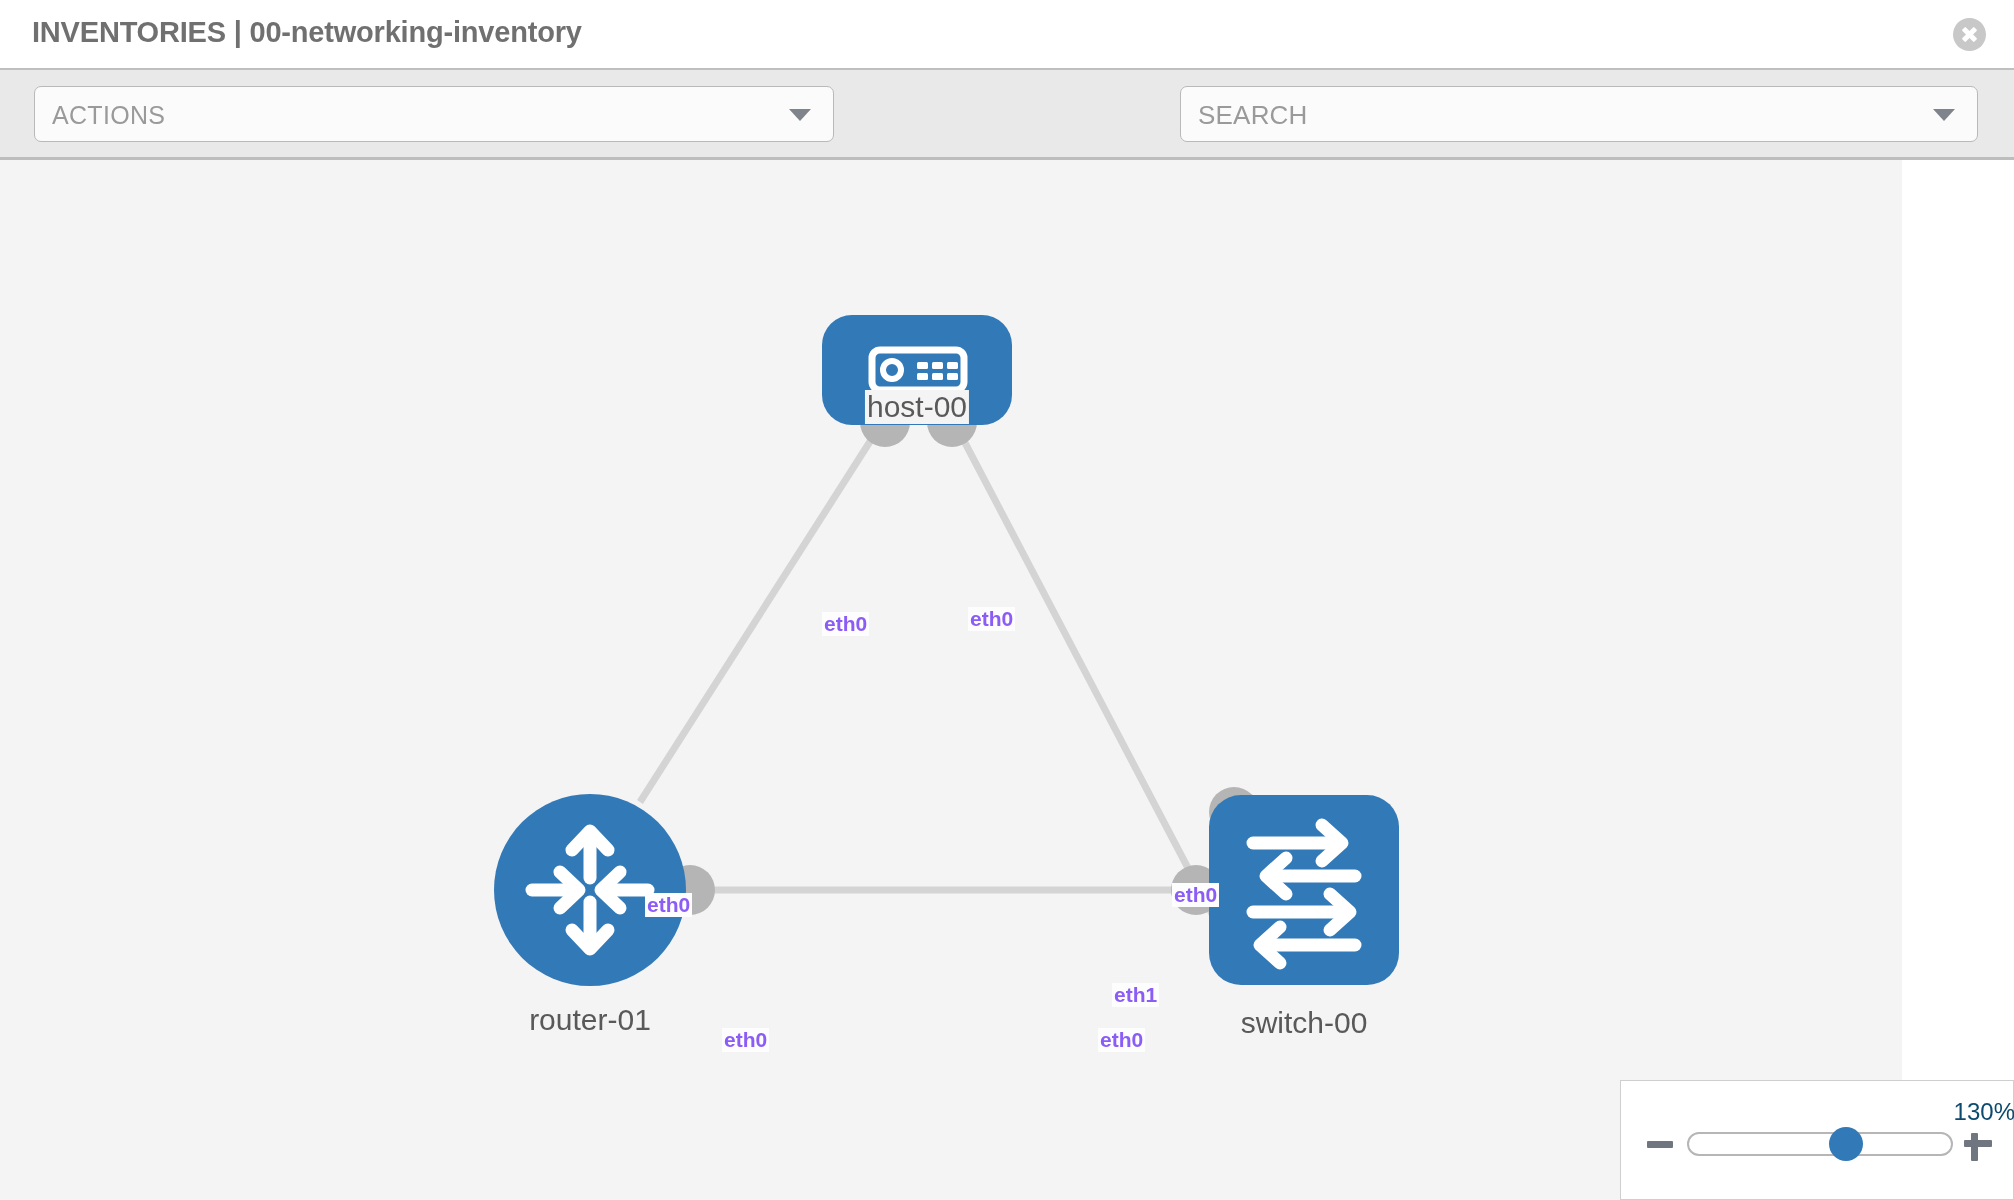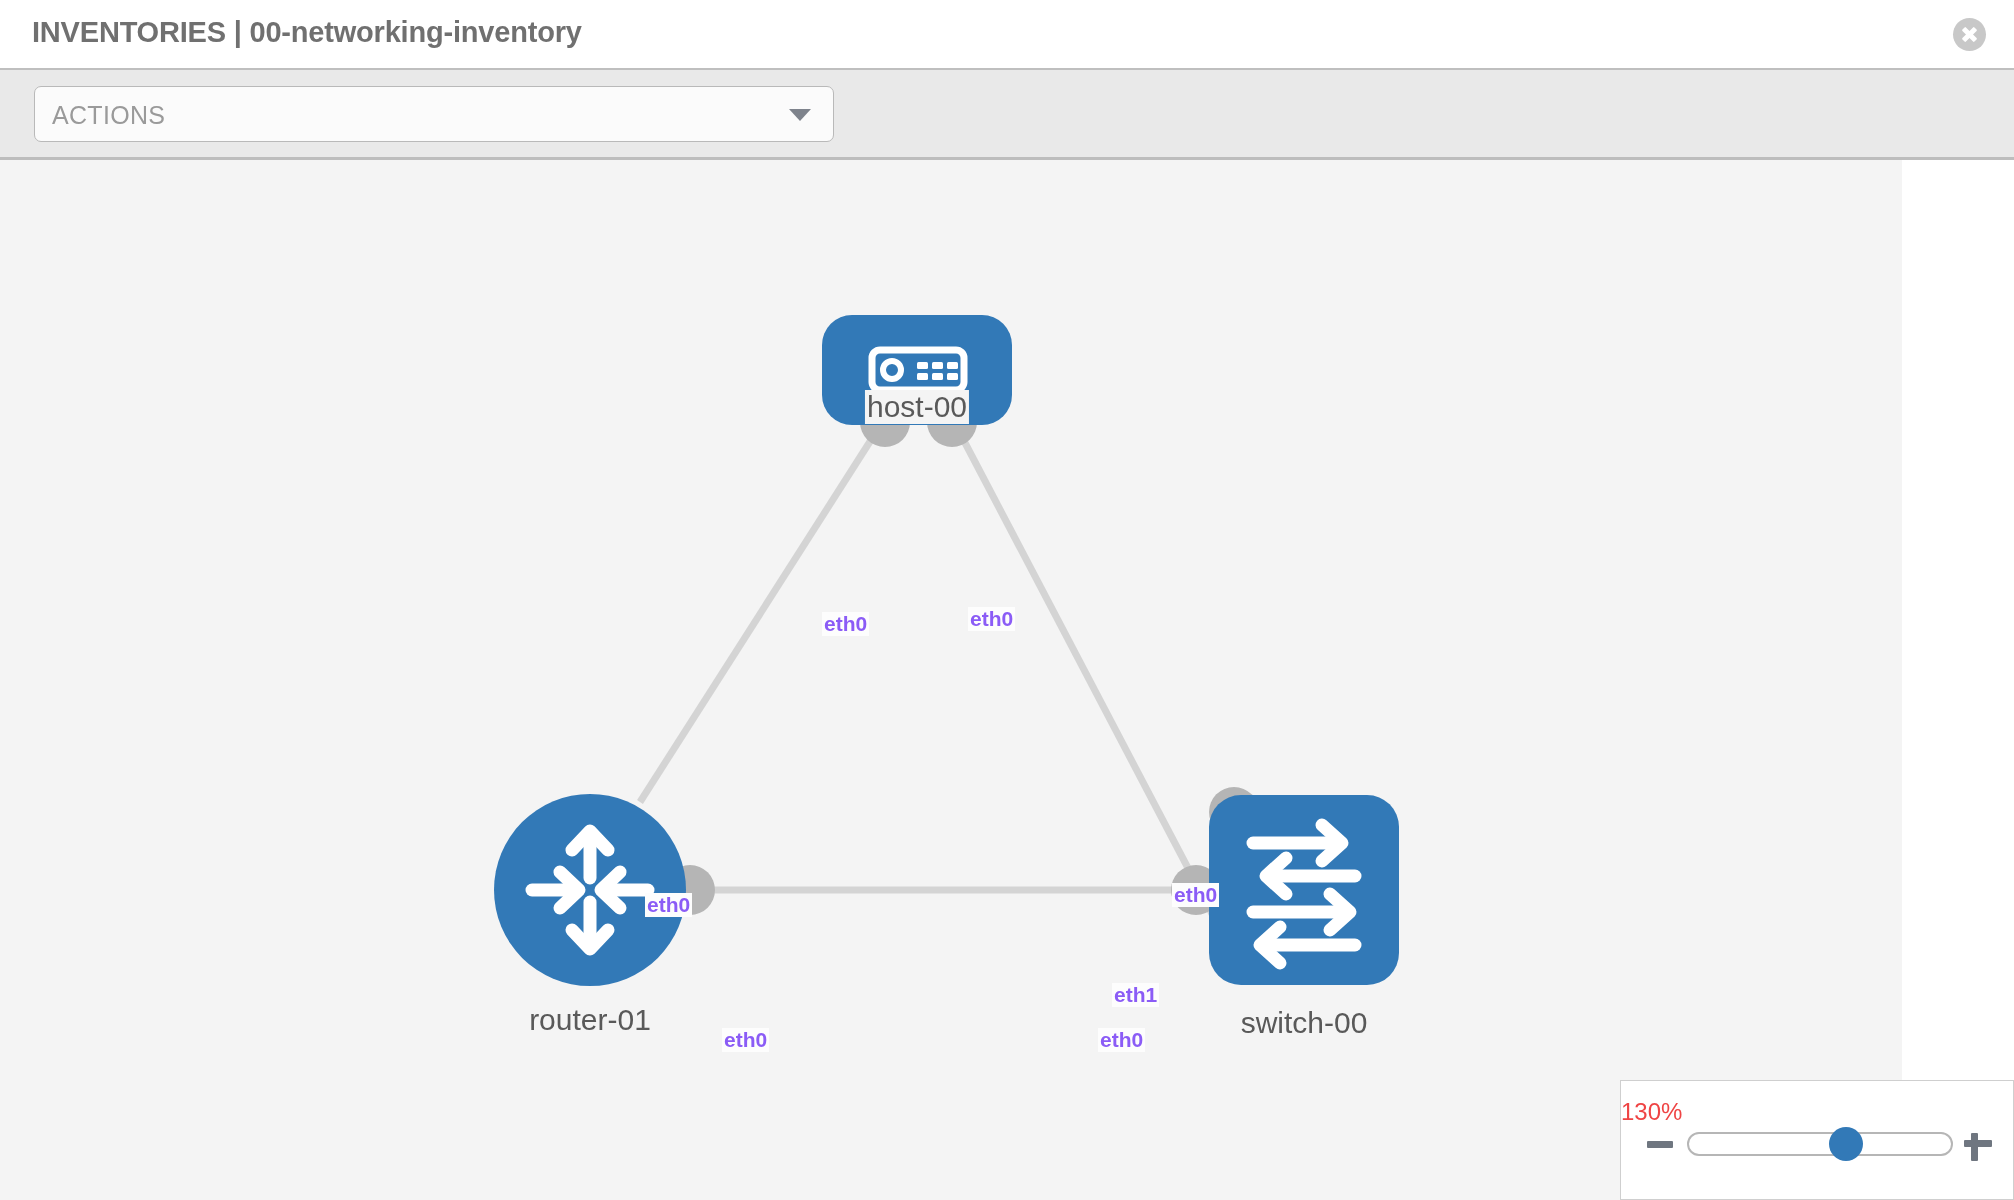--- a/index.html
+++ b/index.html
@@ -187,23 +187,23 @@
     height: 120px;
     background: #ffffff;
     border: 1px solid #cfcfcf;
     box-sizing: border-box;
   }
   .zoom-value {
     position: absolute;
     left: 0;
     top: 17px;
     width: 394px;
-    text-align: left;
+    text-align: right;
     font-size: 24px;
-    color: #ef4444;
+    color: #0c4a6e;
   }
   .zoom-minus, .zoom-plus {
     position: absolute;
     top: 46px;
     width: 34px;
     height: 34px;
     cursor: pointer;
   }
   .zoom-minus { left: 22px; }
   .zoom-plus  { left: 340px; }
@@ -269,20 +269,24 @@
         <path d="M33 6.5c-6.2 0-11.2 5-11.2 11.2 0 1.4.3 2.8.8 4L9.6 34.2c-1.6 1.6-1.6 4.2 0 5.8 1.6 1.6 4.2 1.6 5.8 0l12.5-13c1.3.6 2.7.9 4.1.9 6.2 0 11.2-5 11.2-11.2 0-1.6-.3-3.1-.9-4.4l-6.3 6.3-5.5-1.4-1.4-5.5 6.3-6.3c-1.3-.6-2.8-.9-4.4-.9z" fill="#7e838c"></path>
       </svg>
     </div>
 
     <div class="tool-icon" id="key-icon">
       <svg width="46" height="46" viewBox="0 0 46 46" aria-hidden="true">
         <path d="M16 9c-5.5 0-10 4.5-10 10s4.5 10 10 10c2.6 0 5-1 6.8-2.7l3.3 3.3 3.6-1.1 1.1 3.6 3.6-1.1 1.1 3.6 4.2-1.3-1.5-5-12.4-12.4C24.9 11.8 20.8 9 16 9zm-2.6 5.6a4.2 4.2 0 110 8.4 4.2 4.2 0 010-8.4z" fill="#7e838c"></path>
       </svg>
     </div>
 
+    <div class="search-select">
+      <span class="label">SEARCH</span>
+      <span class="caret"></span>
+    </div>
   </div>
 
   <div class="canvas">
 
     <svg class="topology" viewBox="0 0 2014 1040">
 
       <g stroke="#d4d4d4" stroke-width="7" fill="none">
         <line x1="885" y1="258" x2="640" y2="642"></line>
         <line x1="952" y1="258" x2="1232" y2="792"></line>
         <line x1="690" y1="730" x2="1200" y2="730"></line>

